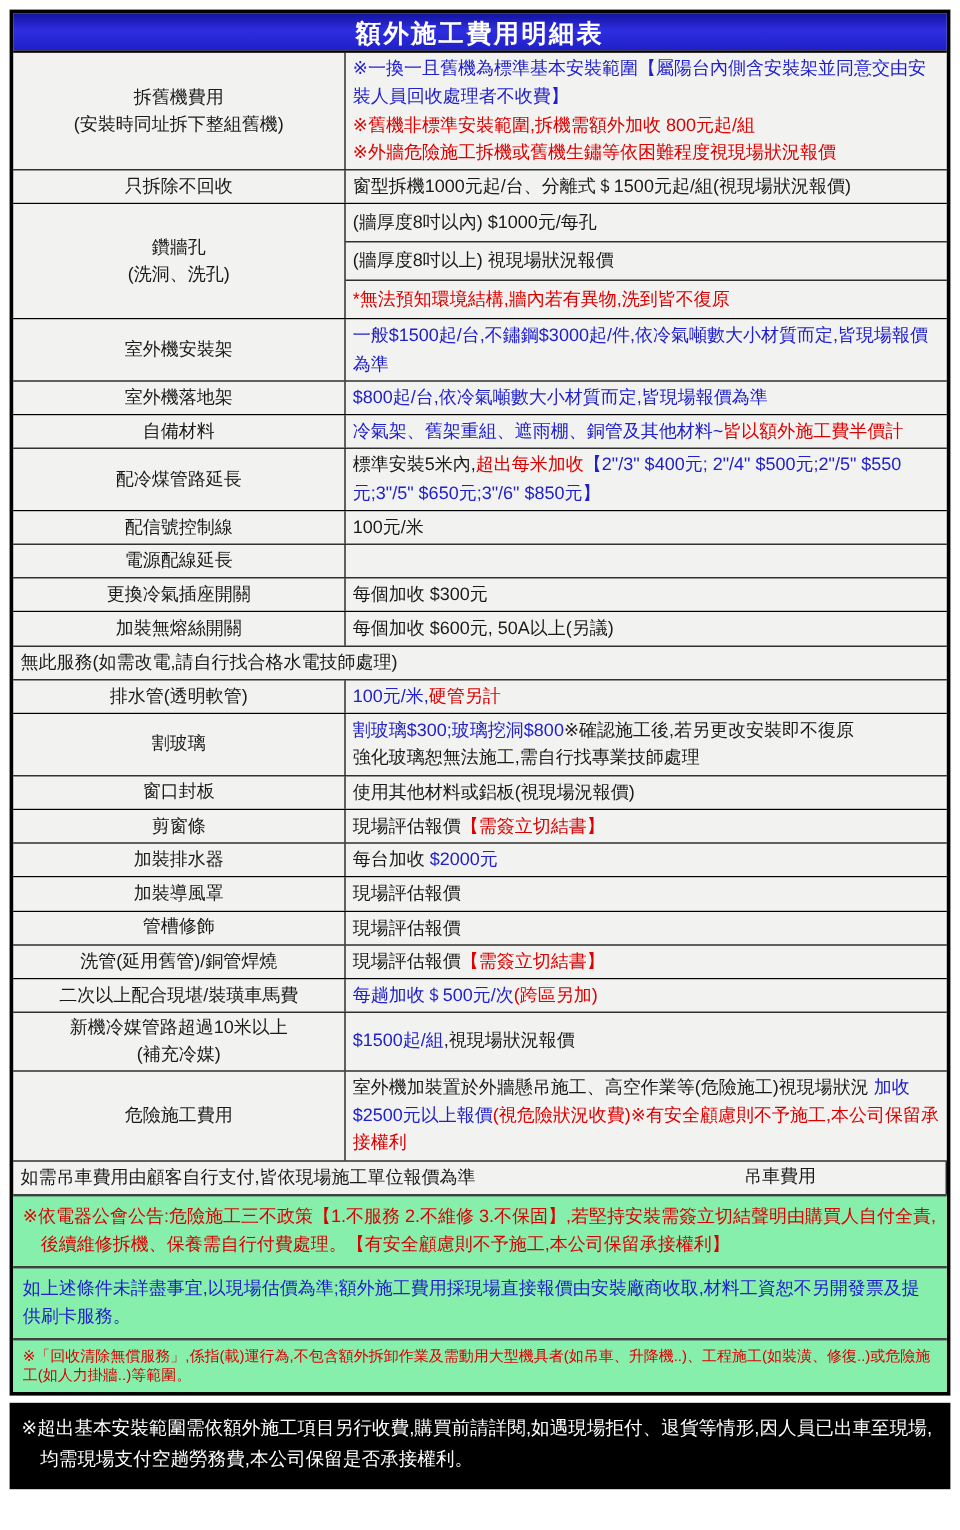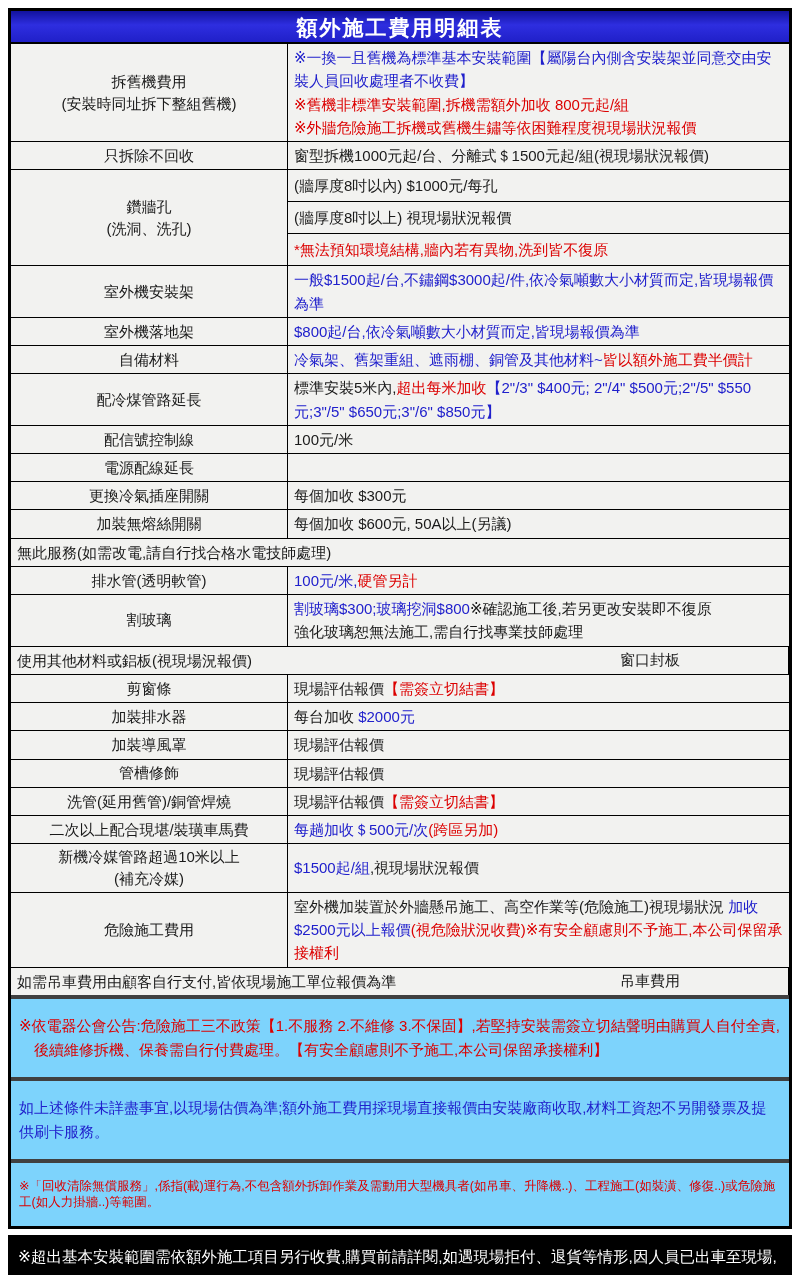--- a/index.html
+++ b/index.html
@@ -24,21 +24,21 @@
     display:flex;flex-direction:column;justify-content:center;
   }
   .td.value.has-sub{padding:0;text-align:center;}
   .line{line-height:1.55;}
   .subrow{padding:2px 6px;border-top:1px solid #000;min-height:27px;display:flex;align-items:center;line-height:1.5;}
   .subrow:first-child{border-top:none;}
   .c-k{color:#1a1a1a;}
   .c-b{color:#2020cc;}
   .c-r{color:#dc0000;}
   .c-rb{color:#dc0000;font-weight:normal;}
-  .note{border-top:4px solid #404040;padding:15px 8px;background:#7dd3fc;}
+  .note{border-top:2px solid #404040;padding:5px 8px;background:#86efac;}
   .note p{margin:0;}
   .note-a{color:#dc0000;font-size:15px;line-height:1.6;}
   .note-b{color:#2020cc;font-size:15px;line-height:1.6;}
   .note-c{color:#dc0000;font-size:12.5px;line-height:1.32;}
   .hang{padding-left:1em;text-indent:-1em;}
   .blackbox{margin-top:6px;background:#000;color:#fff;padding:9px 10px 11px;font-size:15.5px;line-height:1.7;}
   .blackbox p{margin:0;}
 </style>
 </head>
 <body>
@@ -137,24 +137,24 @@
           </div>
         </div>
         <div class="tr">
           <div class="td label">割玻璃</div>
           <div class="td value">
             <div class="line"><span class="c-b">割玻璃$300;玻璃挖洞$800</span><span class="c-k">※確認施工後,若另更改安裝即不復原</span></div>
             <div class="line"><span class="c-k">強化玻璃恕無法施工,需自行找專業技師處理</span></div>
           </div>
         </div>
         <div class="tr">
+          <div class="td label">窗口封板</div>
           <div class="td value">
             <div class="line"><span class="c-k">使用其他材料或鋁板(視現場況報價)</span></div>
           </div>
-          <div class="td label">窗口封板</div>
         </div>
         <div class="tr">
           <div class="td label">剪窗條</div>
           <div class="td value">
             <div class="line"><span class="c-k">現場評估報價</span><span class="c-r">【需簽立切結書】</span></div>
           </div>
         </div>
         <div class="tr">
           <div class="td label">加裝排水器</div>
           <div class="td value">

